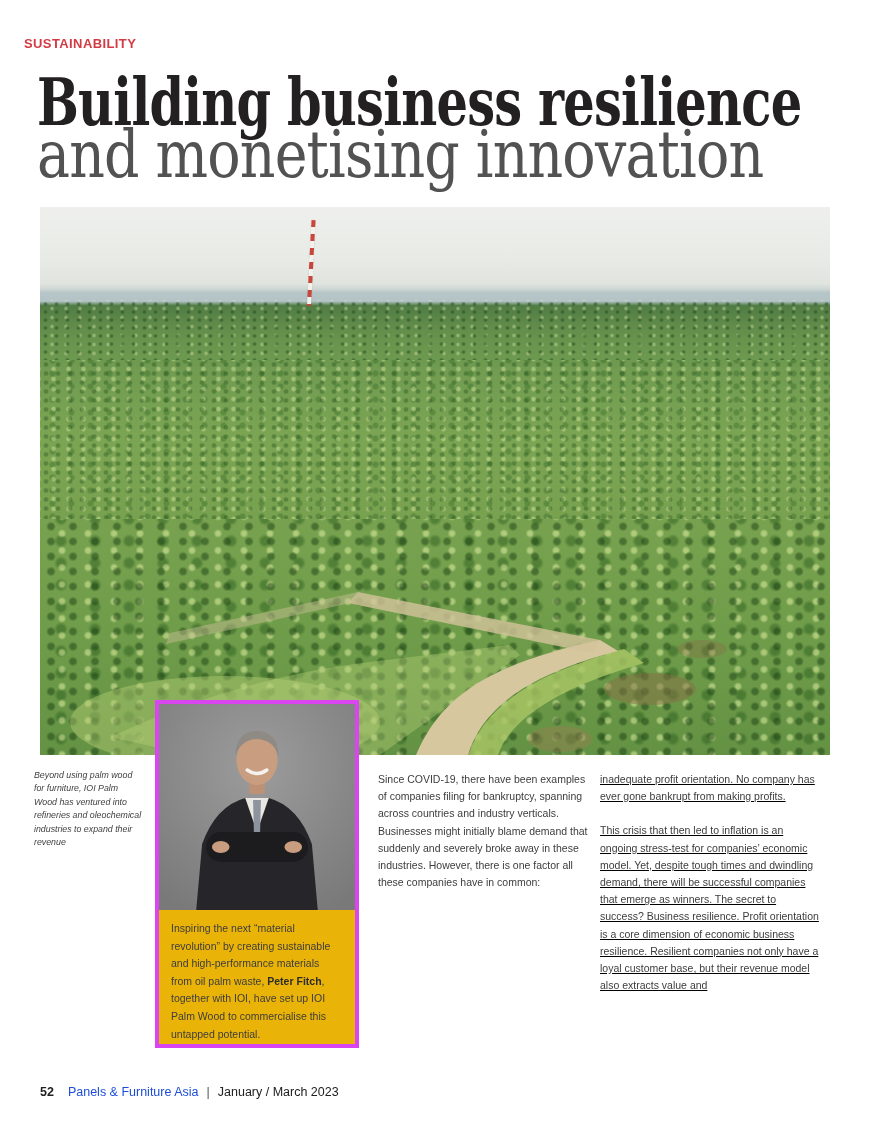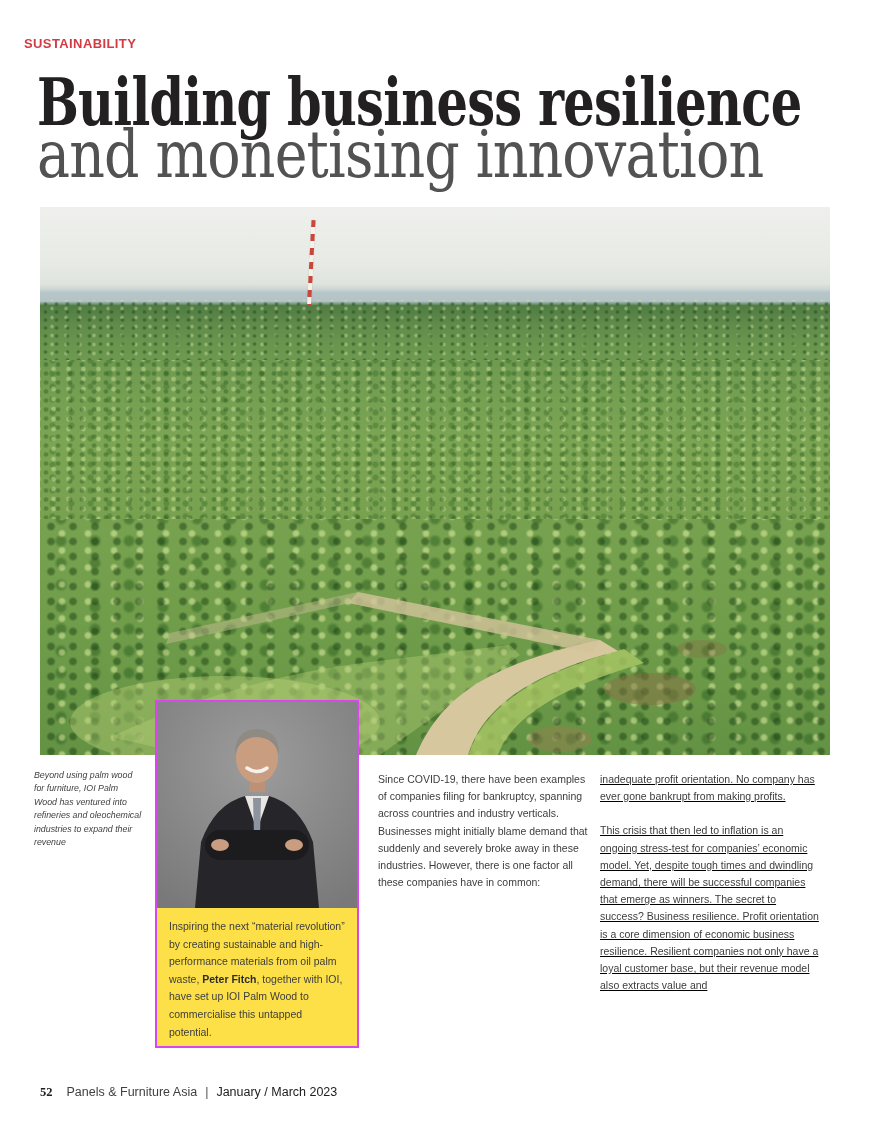--- a/index.html
+++ b/index.html
@@ -61,41 +61,41 @@
   }
   
   .photo-caption{
     position:absolute; left:34px; top:769px; width:108px;
     font-style:italic; font-size:8.8px; line-height:13.4px;
     text-align:left; color:#414042;
   }
   
   .portrait-box{
     position:absolute; left:155px; top:700px; width:204px; height:348px;
-    box-sizing:border-box; border:2px solid #d946ef; background:#fde047;
+    box-sizing:border-box; border:4px solid #d946ef; background:#eab308;
     display:flex; flex-direction:column;
   }
   .portrait-photo{width:100%; height:206px; flex:none; overflow:hidden;}
   .portrait-text{
     margin:0; padding:10px 12px 0 12px;
     font-size:10.5px; line-height:17.6px; color:#3d3d3d;
   }
   .portrait-text b{color:#2c2c2c;}
   
   .col{position:absolute; top:771px;}
   .col p{margin:0 0 17px 0; font-size:10.5px; line-height:17.2px; color:#3c3c3c;}
   .col1{left:378px; width:216px;}
   .col2{left:600px; width:222px;text-decoration:underline;}
   
   .footer{
     position:absolute; left:40px; top:1085px;
     font-size:12.5px; color:#232021; display:flex; align-items:baseline;
   }
-  .footer .pgnum{font-weight:bold; margin-right:14px;font-family:Liberation Serif, serif;}
-  .footer .pub{color:#404040; margin-right:8px;}
+  .footer .pgnum{font-weight:bold; margin-right:14px;}
+  .footer .pub{color:#1d4ed8; margin-right:8px;}
   .footer .sep{color:#555; margin-right:8px;}
 </style>
 </head>
 <body>
 
 <div class="page">
 
   <div class="kicker">SUSTAINABILITY</div>
 
   <h1 class="title-line title-line1">Building business resilience</h1>

